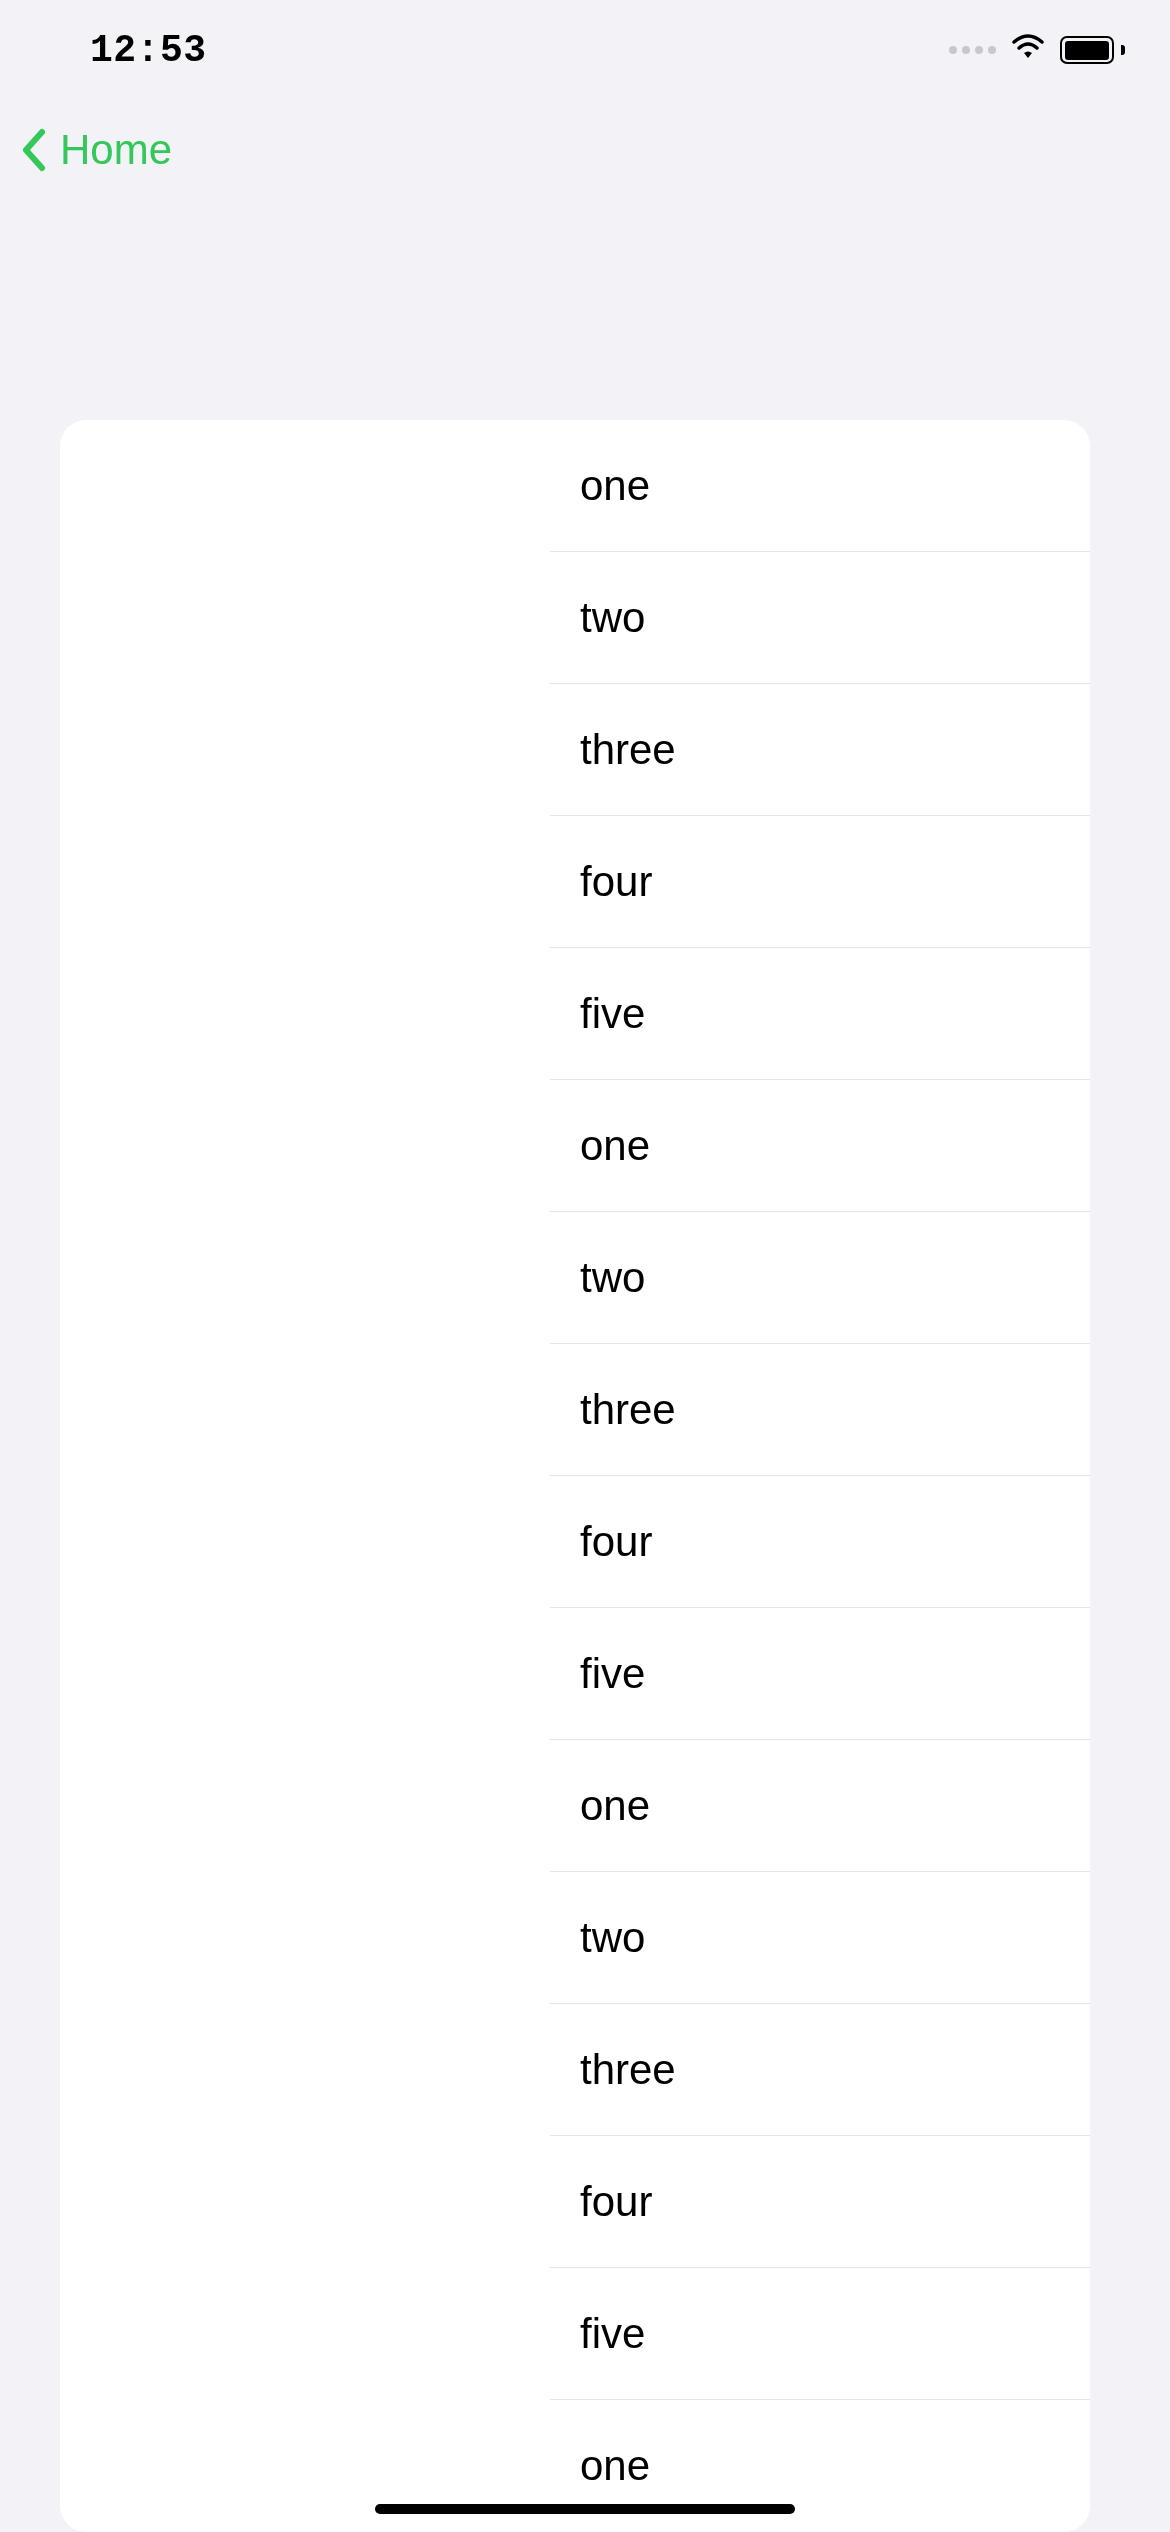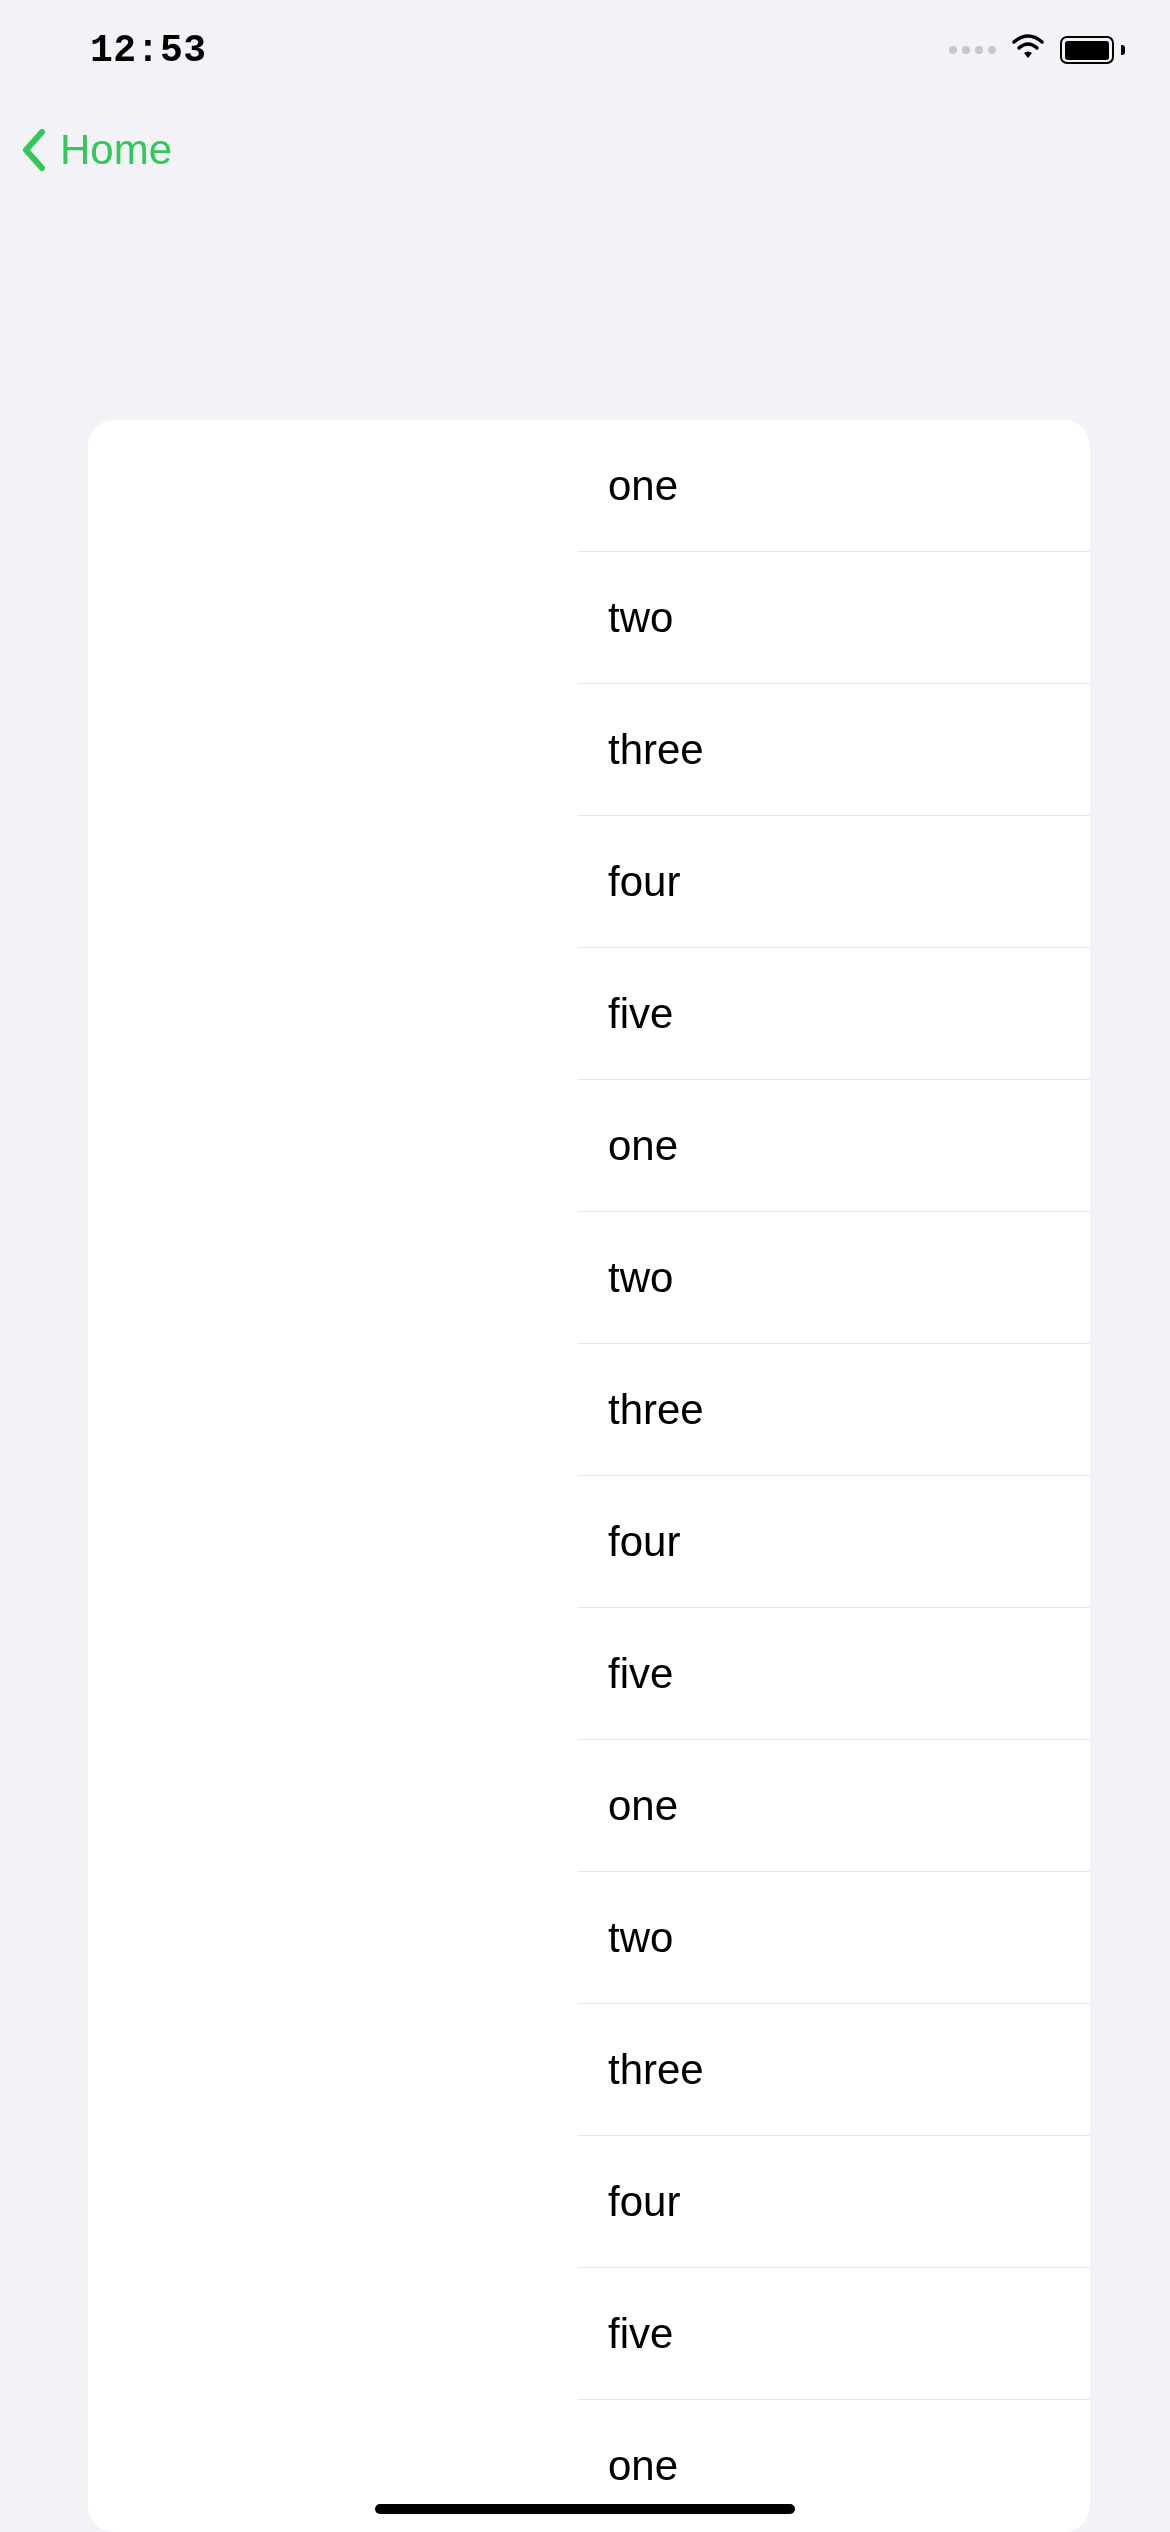--- a/index.html
+++ b/index.html
@@ -109,21 +109,20 @@
       cursor: pointer;
     }
 
     .chevron-back {
       width: 30px;
       height: 44px;
     }
 
     .content-area {
       padding: 220px 80px 0 60px;
-      margin-left: 28px;
     }
 
     .card {
       background-color: #fff;
       border-radius: 26px;
       overflow: hidden;
       width: 100%;
     }
 
     .list-container {

